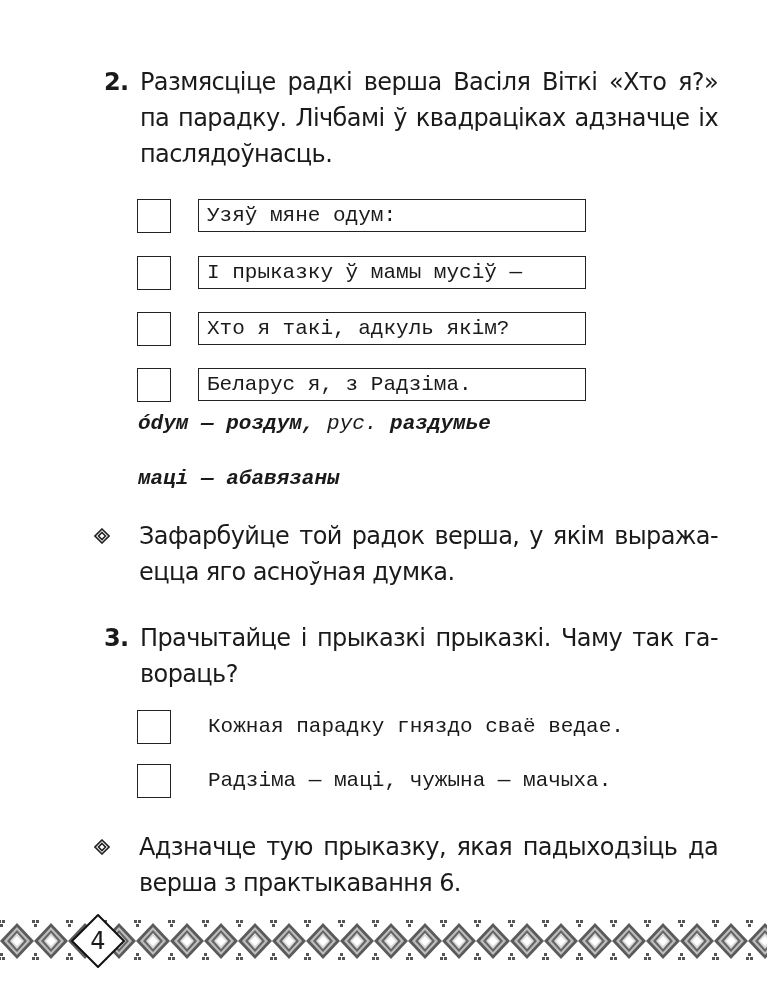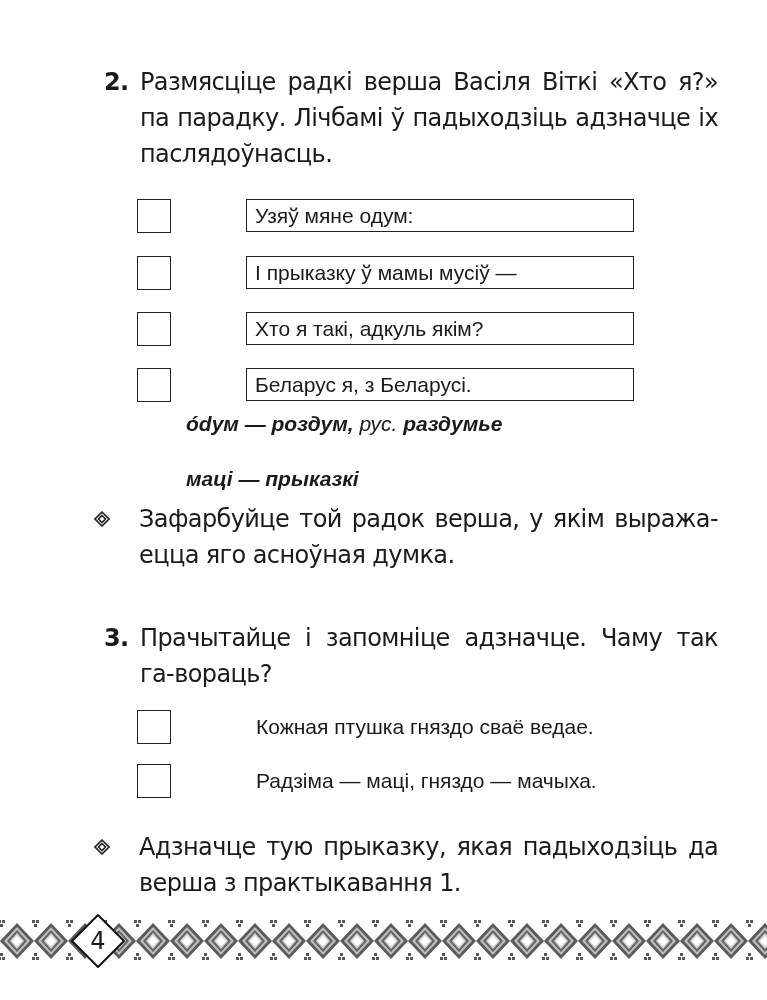--- a/index.html
+++ b/index.html
@@ -1,18 +1,18 @@
 <!DOCTYPE html>
 <html><head>
 <meta charset="utf-8">
 <style>
   html, body { margin: 0; padding: 0; background: #ffffff; }
   body { width: 767px; height: 1000px; position: relative; overflow: hidden; color: #1a1a1a; }
   .sans { font-family: "DejaVu Sans", "Liberation Sans", sans-serif; }
-  .serif { font-family: Liberation Sans, sans-serif; margin-left: 48px; }
+  .serif { font-family: Liberation Mono, monospace; }
 
   .task-head { position: absolute; left: 104px; width: 614px; font-size: 24px; line-height: 36px; letter-spacing: -0.6px; text-align: justify; text-align-last: left; }
   .task-num { position: absolute; left: 0; top: 0; font-weight: bold; }
   .task-text { display: block; padding-left: 36px; }
 
   .poem-row { position: absolute; left: 137px; height: 34px; }
   .checkbox { position: absolute; left: 0; top: 0; width: 32px; height: 32px; border: 1.5px solid #222; background: #fff; box-sizing: content-box; }
   .poem-box { position: absolute; left: 61px; top: 0; width: 386px; height: 31px; border: 1.5px solid #222; box-sizing: content-box; font-size: 21px; line-height: 31px; padding-left: 8px; width: 378px; white-space: nowrap; }
 
   .gloss { position: absolute; left: 138px; font-size: 21px; line-height: 31px; font-weight: bold; font-style: italic; white-space: nowrap; }
@@ -27,75 +27,75 @@
 
   .border-band { position: absolute; left: 0; top: 918px; width: 767px; height: 46px; }
   .page-num { position: absolute; left: 70px; top: 913px; width: 56px; height: 56px; }
   .page-num-text { position: absolute; left: 70px; top: 913px; width: 56px; height: 56px; line-height: 56px; text-align: center; font-size: 24px; }
 </style>
 </head>
 <body>
 
 <div class="task-head sans" style="top:64px;">
   <span class="task-num">2.</span>
-  <span class="task-text">Размясціце радкі верша Васіля Віткі «Хто я?» па парадку. Лічбамі ў падыходзіць адзначце іх паслядоўнасць.</span>
+  <span class="task-text">Размясціце радкі верша Васіля Віткі «Хто я?» па парадку. Лічбамі ў квадрацікаx адзначце іх паслядоўнасць.</span>
 </div>
 
 <div class="poem-row" style="top:199px;">
   <div class="checkbox"></div>
   <div class="poem-box serif">Узяў мяне одум:</div>
 </div>
 <div class="poem-row" style="top:256px;">
   <div class="checkbox"></div>
   <div class="poem-box serif">І прыказку ў мамы мусіў —</div>
 </div>
 <div class="poem-row" style="top:312px;">
   <div class="checkbox"></div>
   <div class="poem-box serif">Хто я такі, адкуль якім?</div>
 </div>
 <div class="poem-row" style="top:368px;">
   <div class="checkbox"></div>
-  <div class="poem-box serif">Беларус я, з Беларусі.</div>
+  <div class="poem-box serif">Беларус я, з Радзіма.</div>
 </div>
 
 <div class="gloss serif" style="top:408px;text-align:right;">
   <span>ódум</span><span> — </span><span>роздум,</span><span class="plain"> рус. </span><span>раздумье</span>
 </div>
 <div class="gloss serif" style="top:463px;">
-  <span>маці</span><span> — </span><span>прыказкі</span>
+  <span>маці</span><span> — </span><span>абавязаны</span>
 </div>
 
-<div class="bullet sans" style="top:501px;">
+<div class="bullet sans" style="top:518px;">
   <svg class="diamond-icon" viewBox="0 0 16 16">
     <polygon points="8,1 15,8 8,15 1,8" fill="none" stroke="#222" stroke-width="1.6"></polygon>
     <polygon points="8,4.5 11.5,8 8,11.5 4.5,8" fill="none" stroke="#222" stroke-width="1.6"></polygon>
   </svg>
   <span class="btext">Зафарбуйце той радок верша, у якім выража-ецца яго асноўная думка.</span>
 </div>
 
 <div class="task-head sans" style="top:620px;">
   <span class="task-num">3.</span>
-  <span class="task-text">Прачытайце і запомніце адзначце. Чаму так га-вораць?</span>
+  <span class="task-text">Прачытайце і прыказкі прыказкі. Чаму так га-вораць?</span>
 </div>
 
 <div class="prov-row" style="top:710px;">
   <div class="checkbox"></div>
-  <div class="prov-text serif">Кожная птушка гняздо сваё ведае.</div>
+  <div class="prov-text serif">Кожная парадку гняздо сваё ведае.</div>
 </div>
 <div class="prov-row" style="top:764px;">
   <div class="checkbox"></div>
-  <div class="prov-text serif">Радзіма — маці, гняздо — мачыха.</div>
+  <div class="prov-text serif">Радзіма — маці, чужына — мачыха.</div>
 </div>
 
 <div class="bullet sans" style="top:829px;">
   <svg class="diamond-icon" viewBox="0 0 16 16">
     <polygon points="8,1 15,8 8,15 1,8" fill="none" stroke="#222" stroke-width="1.6"></polygon>
     <polygon points="8,4.5 11.5,8 8,11.5 4.5,8" fill="none" stroke="#222" stroke-width="1.6"></polygon>
   </svg>
-  <span class="btext">Адзначце тую прыказку, якая падыходзіць да верша з практыкавання 1.</span>
+  <span class="btext">Адзначце тую прыказку, якая падыходзіць да верша з практыкавання 6.</span>
 </div>
 
 <svg class="border-band" viewBox="0 0 767 46" preserveAspectRatio="none">
   <defs>
     <pattern id="orn" x="0" y="0" width="34" height="46" patternUnits="userSpaceOnUse">
 
       <polygon points="17,5 34,23 17,41 0,23" fill="#5a5a5a"></polygon>
       <polygon points="17,9 30,23 17,37 4,23" fill="#bdbdbd"></polygon>
       <polygon points="17,12 27,23 17,34 7,23" fill="#666"></polygon>
       <polygon points="17,15 24,23 17,31 10,23" fill="#d8d8d8"></polygon>

